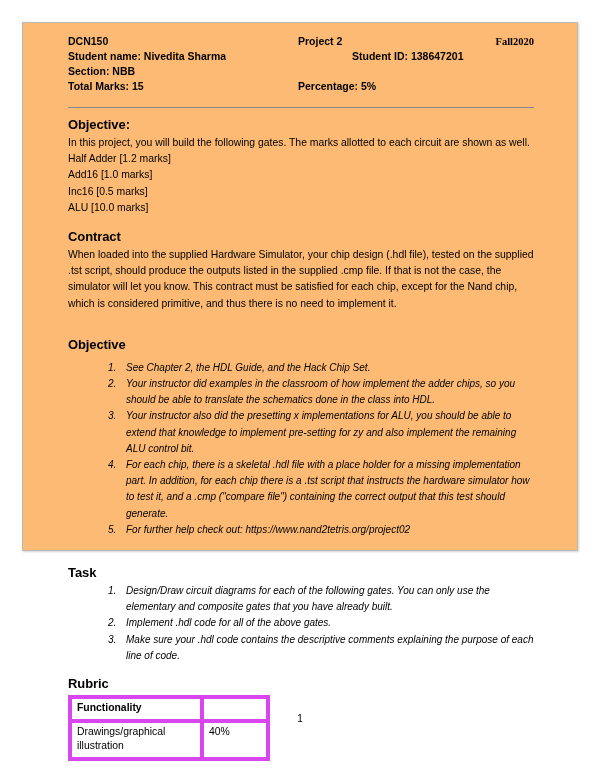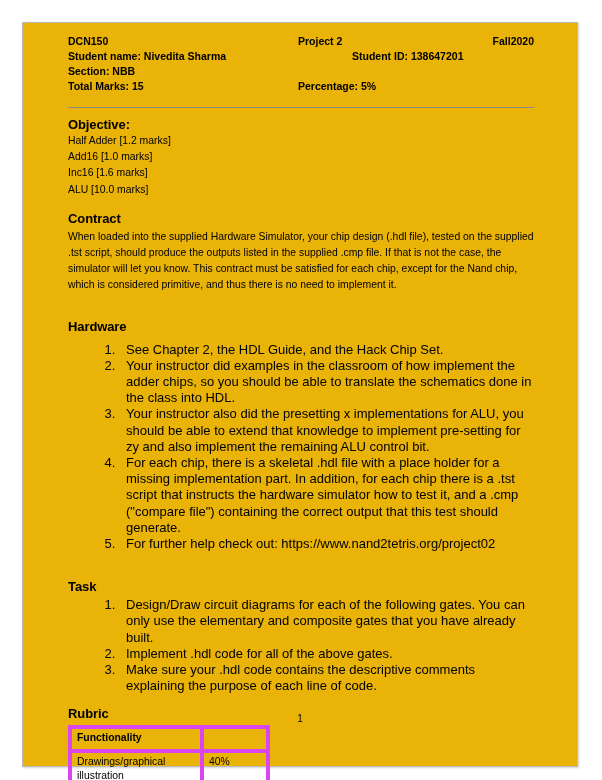--- a/index.html
+++ b/index.html
@@ -12,22 +12,22 @@
     height: 780px;
     font-family: "Liberation Sans", sans-serif;
     color: #000000;
     overflow: hidden;
   }
   .page {
     position: absolute;
     left: 22px;
     top: 22px;
     width: 556px;
-    height: 745px;
-    background: #eab308;
+    height: 529px;
+    background: #fdba74;
     border: 1px solid #b9b9b9;
     box-sizing: border-box;
     box-shadow: 1px 1px 2px rgba(0,0,0,0.18);
   }
   .page-inner {
     position: absolute;
     left: 45px;
     top: 11px;
     width: 466px;
   }
@@ -39,21 +39,21 @@
     line-height: 15px;
   }
   .hrow {
     position: relative;
     height: 15px;
     white-space: nowrap;
   }
   .hrow .col-left { position: absolute; left: 0; top: 0; }
   .hrow .col-mid { position: absolute; left: 217px; top: 0; padding-left: 13px; }
   .hrow .col-mid2 { position: absolute; left: 284px; top: 0; }
-  .hrow .col-right { position: absolute; right: 0; top: 0; }
+  .hrow .col-right { position: absolute; right: 0; top: 0; font-family: Liberation Serif, serif; }
 
   .header-rule {
     margin-top: 13px;
     border: none;
     border-top: 1.6px solid #8a8a8a;
     width: 466px;
   }
 
   
   h2.section-title {
@@ -78,22 +78,23 @@
     text-align: left;
   }
   .gate-line {
     font-size: 10.4px;
     line-height: 16.2px;
   }
 
   ol.numlist {
     margin: 7px 0 0 0;
     padding: 0 0 0 51px;
-    font-size: 13px;
+    font-size: 10px;
     line-height: 16.2px;
+    font-style: italic;
   }
   ol.numlist.tight { margin-top: 2px; }
   ol.numlist li {
     padding-left: 7px;
     margin: 0;
   }
 
   
   table.rubric {
     margin-top: 3px;
@@ -143,33 +144,34 @@
       </div>
       <div class="hrow">
         <span class="col-left">Total Marks: 15</span>
         <span class="col-mid">Percentage: 5%</span>
       </div>
     </div>
     <hr class="header-rule">
 
     <div class="sec-objective">
       <h2 class="section-title">Objective:</h2>
+      <p class="body-text">In this project, you will build the following gates. The marks allotted to each circuit are shown as well.</p>
       <div class="gate-line">Half Adder [1.2 marks]</div>
       <div class="gate-line">Add16 [1.0 marks]</div>
-      <div class="gate-line">Inc16 [1.6 marks]</div>
+      <div class="gate-line">Inc16 [0.5 marks]</div>
       <div class="gate-line">ALU [10.0 marks]</div>
     </div>
 
     <div class="sec-contract">
       <h2 class="section-title">Contract</h2>
       <p class="body-text">When loaded into the supplied Hardware Simulator, your chip design (.hdl file), tested on the supplied .tst script, should produce the outputs listed in the supplied .cmp file. If that is not the case, the simulator will let you know. This contract must be satisfied for each chip, except for the Nand chip, which is considered primitive, and thus there is no need to implement it.</p>
     </div>
 
     <div class="sec-resources">
-      <h2 class="section-title">Hardware</h2>
+      <h2 class="section-title">Objective</h2>
       <ol class="numlist">
         <li>See Chapter 2, the HDL Guide, and the Hack Chip Set.</li>
         <li>Your instructor did examples in the classroom of how implement the adder chips, so you should be able to translate the schematics done in the class into HDL.</li>
         <li>Your instructor also did the presetting x implementations for ALU, you should be able to extend that knowledge to implement pre-setting for zy and also implement the remaining ALU control bit.</li>
         <li>For each chip, there is a skeletal .hdl file with a place holder for a missing implementation part. In addition, for each chip there is a .tst script that instructs the hardware simulator how to test it, and a .cmp ("compare file") containing the correct output that this test should generate.</li>
         <li>For further help check out: https://www.nand2tetris.org/project02</li>
       </ol>
     </div>
 
     <div class="sec-task">

